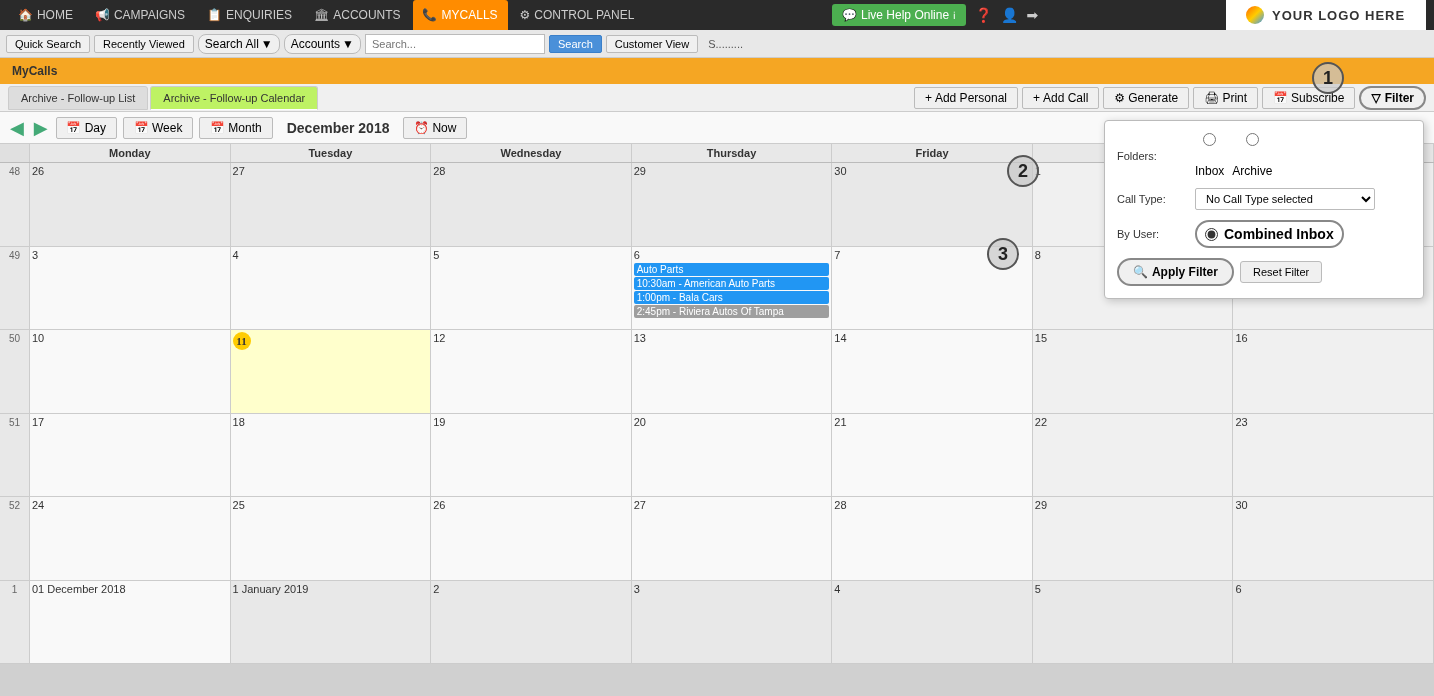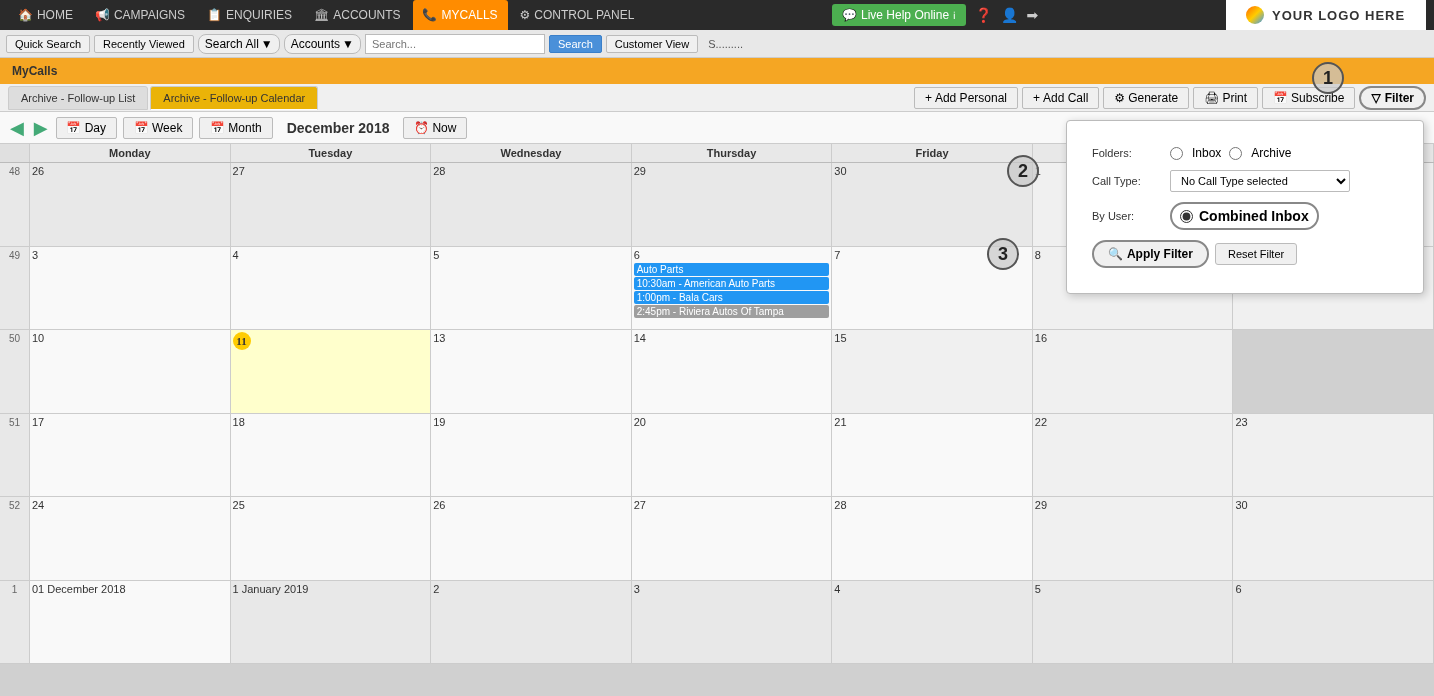--- a/index.html
+++ b/index.html
@@ -128,21 +128,21 @@
       cursor: pointer;
       border: 1px solid #ccc;
       background: #ddd;
       border-radius: 3px 3px 0 0;
       font-size: 11px;
       color: #333;
       height: 24px;
       display: flex;
       align-items: center;
     }
-    .sub-tab.active { background: #eab308; border-bottom-color: #fff; }
+    .sub-tab.active { background: #bef264; border-bottom-color: #fff; }
     .sub-nav-right { display: flex; gap: 4px; align-items: center; }
     .action-btn {
       background: #f0f0f0;
       border: 1px solid #bbb;
       padding: 2px 10px;
       cursor: pointer;
       border-radius: 2px;
       font-size: 11px;
       display: flex;
       align-items: center;
@@ -293,23 +293,23 @@
     .cal-event.gray { background: #9e9e9e; color: #fff; }
 
     
     .filter-popup {
       position: absolute;
       top: 0;
       right: 160px;
       background: #fff;
       border: 1px solid #bbb;
       border-radius: 4px;
-      padding: 25px;
+      padding: 12px;
       z-index: 100;
-      width: 358px;
+      width: 320px;
       box-shadow: 2px 2px 8px rgba(0,0,0,0.2);
     }
 
     .filter-row {
       display: flex;
       align-items: center;
       margin-bottom: 10px;
       gap: 8px;
     }
     .filter-label {
@@ -317,22 +317,23 @@
       color: #333;
       min-width: 70px;
     }
     .filter-radio-group {
       display: flex;
       gap: 8px;
     }
     .radio-option {
       display: flex;
       align-items: center;
-      gap: 9px;
-      font-size: 11px;
+      gap: 18px;
+      font-size: 11px;
+      flex-direction: column;
     }
 
     
     .combined-inbox-highlight {
       display: flex;
       align-items: center;
       gap: 6px;
       background: transparent;
       padding: 4px 8px;
       border-radius: 20px;
@@ -596,20 +597,23 @@
             <div class="day-num">9</div>
           </div>
         </div>
         <div class="cal-week-row">
           <div class="cal-week-num">50</div>
           <div class="cal-day-cell">
             <div class="day-num">10</div>
           </div>
           <div class="cal-day-cell today">
             <div class="day-num today-num">11</div>
+          </div>
+          <div class="cal-day-cell">
+            <div class="day-num">12</div>
           </div>
           <div class="cal-day-cell">
             <div class="day-num">13</div>
           </div>
           <div class="cal-day-cell">
             <div class="day-num">14</div>
           </div>
           <div class="cal-day-cell weekend">
             <div class="day-num">15</div>
           </div>

